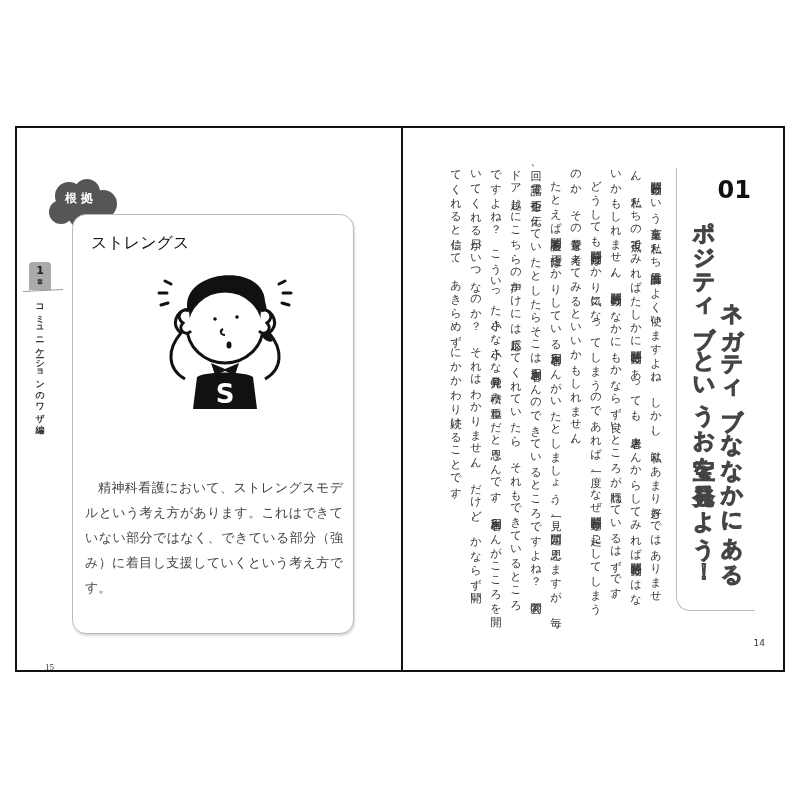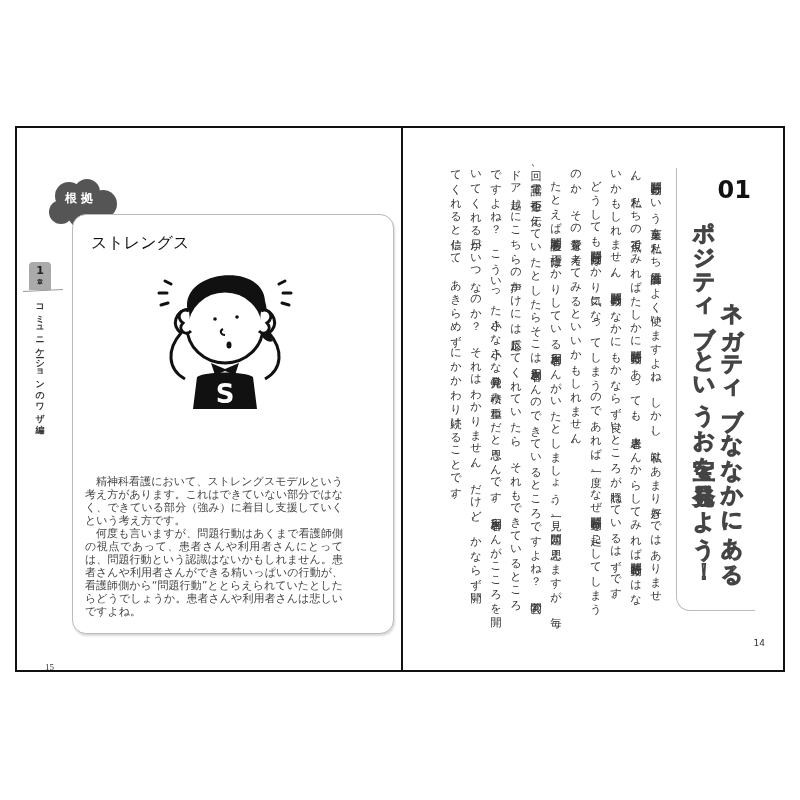--- a/index.html
+++ b/index.html
@@ -10,26 +10,26 @@
   .spine { position:absolute; left:384px; top:0; width:2px; height:100%; background:#111; }
   .page-left { position:absolute; left:0; top:0; width:384px; height:100%;margin-top:24px; }
   .page-right { position:absolute; left:386px; top:0; width:380px; height:100%; }
 
   
   .cloud { position:absolute; left:30px; top:24px; width:72px; height:54px; }
   .cloud-label { position:absolute; left:48px; top:38px; color:#fff; font-weight:bold;
                  font-family:"DejaVu Sans", sans-serif; font-size:12px; letter-spacing:4px; }
   .card { position:absolute; left:55px; top:62px; width:280px; height:418px;
           border:1.5px solid #bbb; border-radius:14px; background:#fff;
-          box-shadow: 1px 2px 2px rgba(0,0,0,0.15); padding-left: 40px; }
+          box-shadow: 1px 2px 2px rgba(0,0,0,0.15); }
   .card-title { position:absolute; left:18px; top:18px; font-family:"DejaVu Sans", sans-serif;
                 font-size:16px; color:#111; }
   .illustration { position:absolute; left:72px; top:34px; width:160px; height:160px; }
   .card-body { position:absolute; left:12px; top:260px; width:258px;
-               font-family:"DejaVu Sans", sans-serif; font-size:11px; line-height:13px;
+               font-family:"DejaVu Sans", sans-serif; font-size:13px; line-height:25px;
                color:#444; text-align:justify; }
   .card-body p { margin:0; text-indent:1em; }
 
   .chapter-tab { position:absolute; left:12px; top:110px; width:22px; height:28px;
                  background:#aaa; border-radius:4px 4px 0 0; text-align:center;
                  font-family:"DejaVu Sans", sans-serif; font-weight:bold; color:#222; }
   .chapter-num { font-size:11px; line-height:14px; display:block; margin-top:2px; }
   .chapter-unit { font-size:6px; line-height:8px; display:block; }
   .chapter-rule { position:absolute; left:6px; top:138px; width:40px; height:1px; background:#999;
                   transform:rotate(-3deg); }
@@ -96,21 +96,20 @@
         <circle cx="70" cy="70" r="1.8" fill="#111"></circle>
         <circle cx="92" cy="68" r="1.8" fill="#111"></circle>
         <path d="M78 80 c-4 2 -2 6 2 6" fill="none" stroke="#111" stroke-width="2"></path>
         <ellipse cx="84" cy="96" rx="2.5" ry="3.5" fill="#111"></ellipse>
         <path d="M66 114 L80 120 L94 114 L90 126 L80 122 L70 126 Z" fill="#111"></path>
         <path d="M52 128 C60 122, 100 122, 108 128 L112 160 L48 160 Z" fill="#111"></path>
         <text x="80" y="154" text-anchor="middle" font-family="DejaVu Sans, sans-serif" font-weight="bold" font-size="26" fill="#fff">S</text>
       </svg>
       <div class="card-body">
         <p>精神科看護において、ストレングスモデルという考え方があります。これはできていない部分ではなく、できている部分（強み）に着目し支援していくという考え方です。</p>
-        <p>何度も言いますが、問題行動はあくまで看護師側の視点であって、患者さんや利用者さんにとっては、問題行動という認識はないかもしれません。患者さんや利用者さんができる精いっぱいの行動が、看護師側から“問題行動”ととらえられていたとしたらどうでしょうか。患者さんや利用者さんは悲しいですよね。</p>
       </div>
     </div>
 
     <div class="page-num left">15</div>
   </div>
 
   <div class="spine"></div>
 
   <div class="page-right">
     <div class="title-box"></div>

